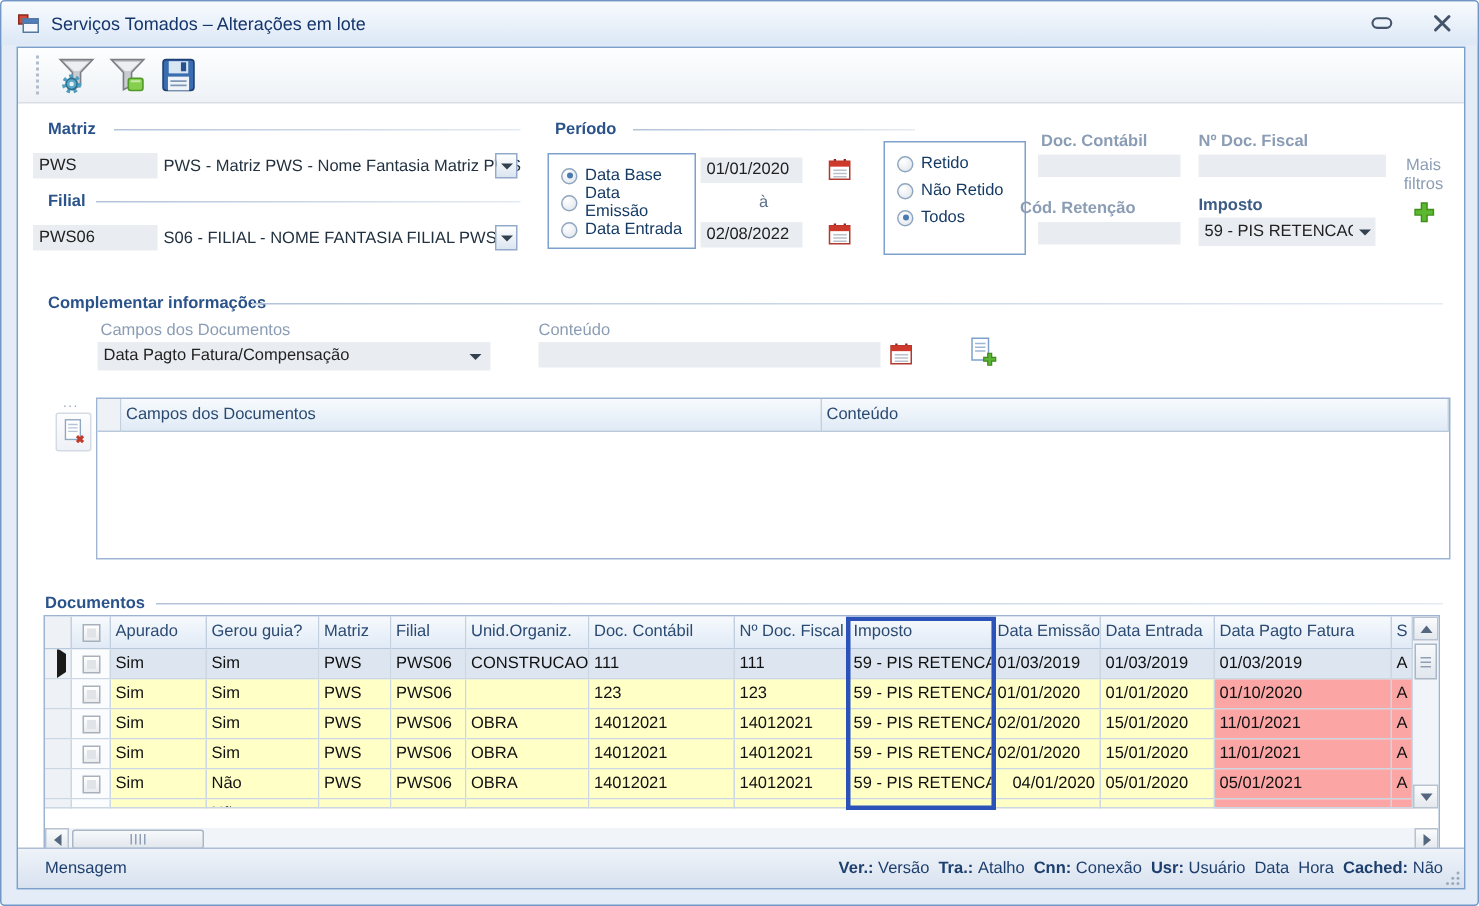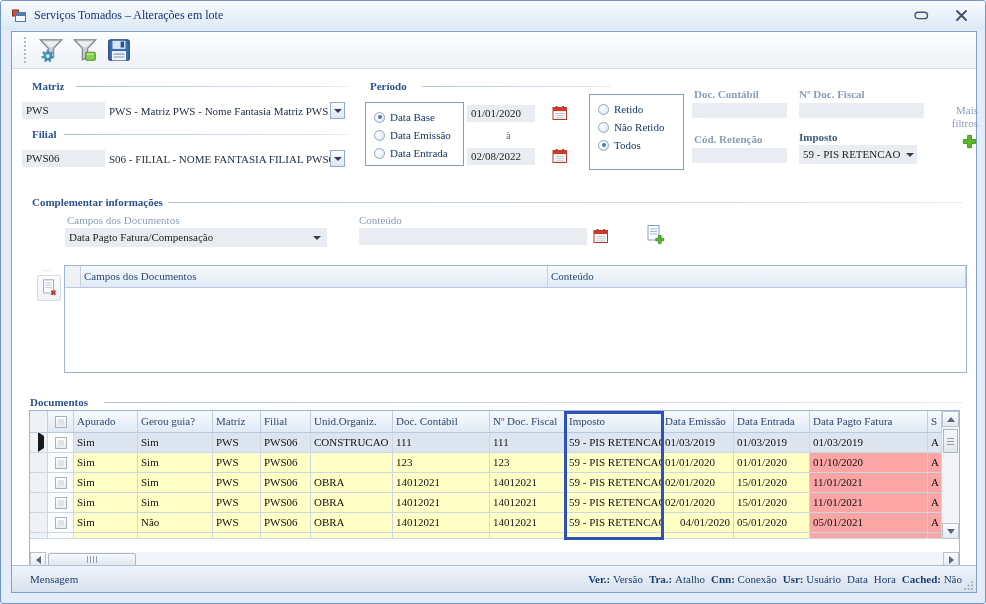--- a/index.html
+++ b/index.html
@@ -10,21 +10,20 @@
     background: #fff;
   }
   :root{
     --hl:#2b52b9; --yellow:#ffffc6; --sel:#dce5f0;
     --navy:#1d3f6e; --grp:#2b538b; --muted:#8b9db4;
   }
   #window{
     position:relative; width:986px; height:604px;
     background:#e3ecf7; border:1px solid #7297c7; border-radius:3px;
     overflow:hidden;
-    font-family:Liberation Serif, serif;
   }
   .titlebar{
     position:absolute; left:0; top:0; right:0; height:29px;
     background:linear-gradient(#f8fbfe,#dce8f6);
     display:flex; align-items:center; padding:0 10px;
   }
   .titlebar .title{ margin-left:7px; color:#15356b; font-size:12px; }
   .wbtns{ margin-left:auto; display:flex; align-items:center; gap:24px; padding-right:6px;}
   .wbtn{ display:inline-flex; align-items:center; justify-content:center; width:16px; height:14px; cursor:default;}
   .client{
@@ -52,21 +51,21 @@
     border:1px solid #93aac9; background:linear-gradient(#ffffff,#dce5f0);
     display:flex; align-items:center; justify-content:center;
   }
   .car{ width:0;height:0;border-left:4px solid transparent;border-right:4px solid transparent;border-top:4px solid #33404f;}
   .box{ position:absolute; border:1px solid #7da1cc; background:#fff; padding:7px 8px;}
   .rrow{ display:flex; align-items:center; gap:5px; margin-bottom:4px; color:#153a64; height:14px;}
   .rb{ width:11px; height:11px; border-radius:50%; border:1px solid #90a6bf;
        background:radial-gradient(circle at 35% 30%, #fff, #dde4ec); position:relative; flex:0 0 auto;}
   .rb.sel::after{ content:""; position:absolute; inset:2.5px; background:#4a7ab0; border-radius:50%;}
   .icbtn{ position:absolute; display:inline-flex; align-items:center; justify-content:center;}
-  .maisbox{ position:absolute; width:58px; text-align:right; color:var(--muted); line-height:13px;}
+  .maisbox{ position:absolute; width:58px; text-align:center; color:var(--muted); line-height:13px;}
   
   .gridwrap{ position:absolute; border:1px solid #9db5d3; background:#fff; overflow:hidden;}
   .grow{ display:flex; }
   .gc{ border-right:1px solid #ccd7e4; border-bottom:1px solid #ccd7e4; padding:0 3px;
        overflow:hidden; white-space:nowrap; height:20px; line-height:19px; color:#111; flex:0 0 auto;}
   .gh{ background:linear-gradient(#f7fafd,#e0eaf6); color:#2a4a72;
        border-right:1px solid #c2d0e0; border-bottom:1px solid #b9c9dc; height:22px; line-height:21px;}
   .indh{ background:#eef1f5; }
   .ic{ background:#eef1f5; }
   .cc{ background:#fbfcfd; display:flex; align-items:center; justify-content:center;}
@@ -228,21 +227,21 @@
         <div class="rrow">
           <span class="rb sel"></span>
           <span class="rlbl">Todos</span>
         </div>
       </div>
 
     <span class="flbl fbold" style="left:682px;top:56px">Doc. Contábil</span>
     <div class="inp sm" style="left:680px;top:71px;width:95px"></div>
     <span class="flbl fbold" style="left:787px;top:56px">Nº Doc. Fiscal</span>
     <div class="inp sm" style="left:787px;top:71px;width:125px"></div>
-    <span class="flbl fbold" style="left:682px;top:101px">Cód. Retenção</span>
+    <span class="flbl fbold" style="left:668px;top:101px">Cód. Retenção</span>
     <div class="inp sm" style="left:680px;top:116px;width:95px"></div>
     <span class="dlbl" style="left:787px;top:99px">Imposto</span>
     <div class="inp" style="left:787px;top:113px;width:103px;height:19px;line-height:19px">59 - PIS RETENCAO</div>
     <span class="cmbarrow" style="left:890px;top:113px;height:19px;background:#e9edf1;border:none">
         <i class="car"></i>
       </span>
 
     <div class="maisbox" style="left:908px;top:72px">
       <div>Mais</div>
       <div>filtros</div>

